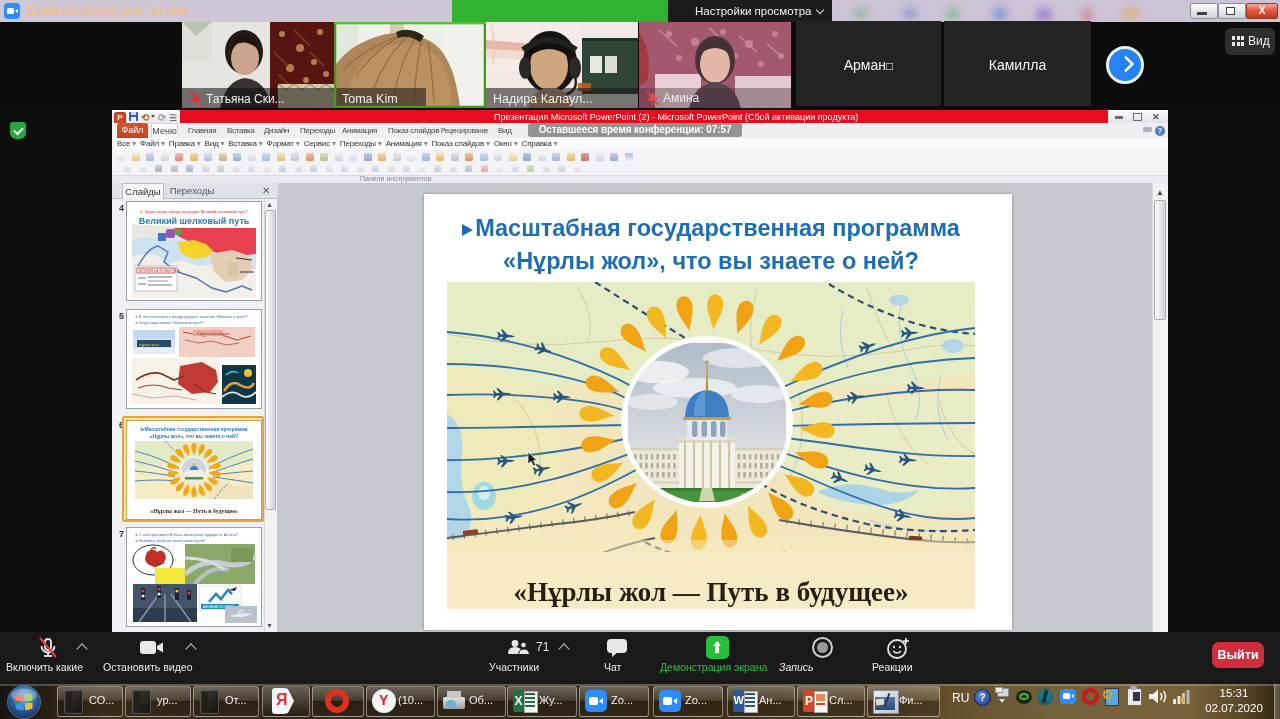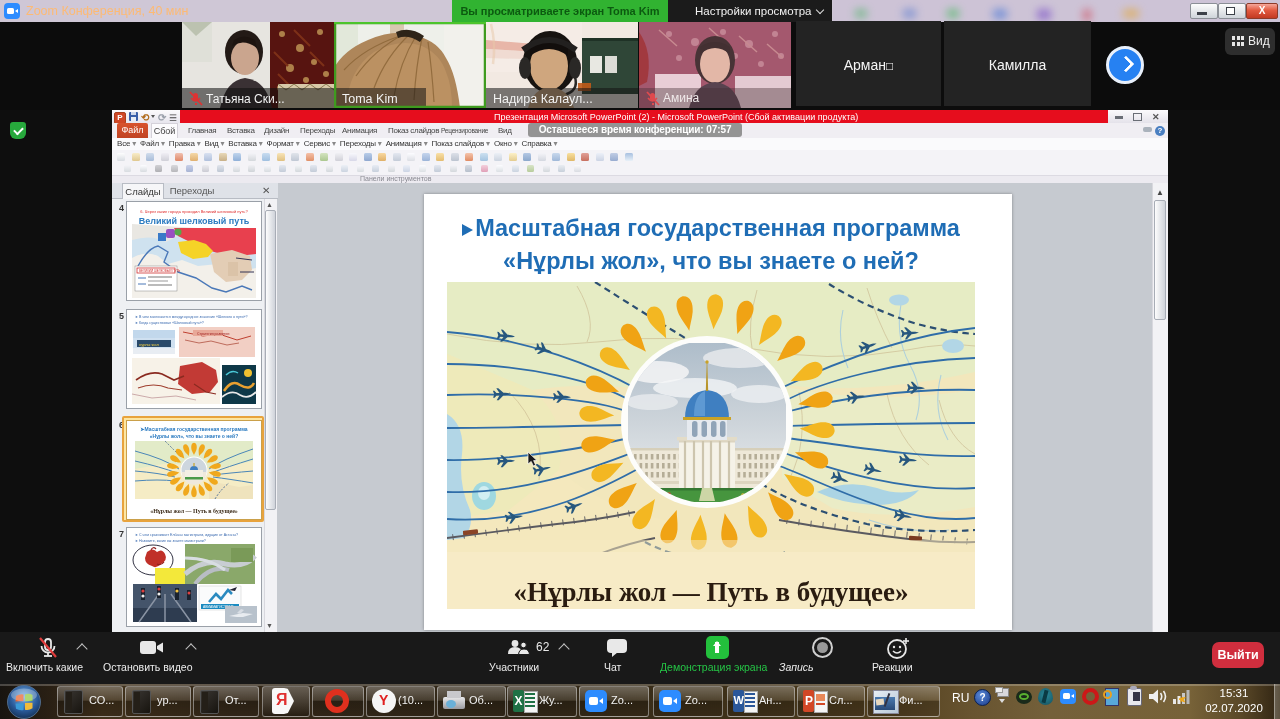--- a/index.html
+++ b/index.html
@@ -18,21 +18,20 @@
  <span style="position:absolute;left:138px;width:14px;height:10px;background:#4b78d8;border-radius:3px;"></span>
  <span style="position:absolute;left:182px;width:14px;height:11px;background:#7b51c8;border-radius:3px;"></span>
  <span style="position:absolute;left:228px;width:8px;height:12px;background:#d0495a;border-radius:3px;"></span>
  <span style="position:absolute;left:268px;width:16px;height:9px;background:#e3a83a;border-radius:4px;"></span>
 </div>
 <div class="abs" style="left:4px;top:3px;width:16px;height:16px;border-radius:4px;background:#2d8cff;"></div>
 <div class="abs" style="left:7px;top:8px;width:7px;height:6px;border-radius:1.5px;background:#fff;"></div>
 <div class="abs" style="left:14.5px;top:8.5px;width:0;height:0;border-top:2.5px solid transparent;border-bottom:2.5px solid transparent;border-right:3.5px solid #fff;"></div>
 <div class="abs" style="left:26px;top:4px;font-size:12.5px;color:#fdba74;">Zoom Конференция, 40 мин</div>
 <div class="abs" style="left:452px;top:0;width:216px;height:22px;background:#31b331;"></div>
-<div class="abs" style="left:452px;top:0;width:216px;height:22px;text-align:center;line-height:22px;font-size:11px;font-weight:bold;color:#0c5a10;">Вы просматриваете экран Toma Kim</div>
 <div class="abs" style="left:668px;top:0;width:164px;height:22px;background:#1b1b1b;"></div>
 <div class="abs" style="left:695px;top:4.5px;font-size:11.5px;color:#f2f2f2;text-align:center;">Настройки просмотра</div>
 <div class="abs" style="left:817px;top:7px;width:5px;height:5px;border-right:1.5px solid #ddd;border-bottom:1.5px solid #ddd;transform:rotate(45deg);"></div>
 
 <div class="abs" style="left:1190px;top:3px;width:26px;height:14px;background:linear-gradient(#fdfdfd,#cfd4da);border:1px solid #8b8f96;border-radius:2px;"></div>
 <div class="abs" style="left:1197px;top:12px;width:10px;height:3px;background:#3c4048;"></div>
 <div class="abs" style="left:1218px;top:3px;width:26px;height:14px;background:linear-gradient(#fdfdfd,#cfd4da);border:1px solid #8b8f96;border-radius:2px;"></div>
 <div class="abs" style="left:1226px;top:7px;width:7px;height:6px;border:1.5px solid #3c4048;background:#fff;"></div>
 <div class="abs" style="left:1246px;top:3px;width:30px;height:14px;background:linear-gradient(#f5a79b,#e25a40 45%,#c33a22);border:1px solid #8d3b2a;border-radius:2px;color:#fff;font-size:10px;font-weight:bold;text-align:center;line-height:14px;">X</div>
 
@@ -179,21 +178,21 @@
 <div class="abs" style="left:158px;top:112px;font-size:10px;color:#9aa0aa;font-weight:bold;">⟳</div>
 <div class="abs" style="left:169px;top:113px;font-size:9px;color:#444;">☰</div>
 
 <div class="abs" style="left:1108px;top:110px;width:60px;height:13px;background:linear-gradient(#fbfafc,#e4e2ea);"></div>
 <div class="abs" style="left:1115px;top:116px;width:8px;height:3px;background:#6a6e76;"></div>
 <div class="abs" style="left:1133px;top:113px;width:7px;height:6px;border:1.5px solid #6a6e76;"></div>
 <div class="abs" style="left:1152px;top:112px;font-size:9px;color:#555;font-weight:bold;">✕</div>
 
 <div class="abs" style="left:112px;top:123px;width:1056px;height:15px;background:#f0eef3;border-bottom:1px solid #d5d2da;"></div>
 <div class="abs" style="left:117px;top:123px;width:31px;height:15px;background:linear-gradient(#d8532d,#c04323);border-radius:2px 2px 0 0;color:#fff;font-size:9px;text-align:center;line-height:15px;">Файл</div>
-<div class="abs" style="left:151px;top:123px;width:27px;height:15px;background:#fcfbfd;border:1px solid #d5d2da;border-bottom:none;box-sizing:border-box;color:#444;font-size:9px;text-align:center;line-height:15px;">Сбой</div>
+<div class="abs" style="left:151px;top:123px;width:27px;height:15px;background:#fcfbfd;border:1px solid #d5d2da;border-bottom:none;box-sizing:border-box;color:#444;font-size:9px;text-align:center;line-height:15px;">Меню</div>
 <div class="abs" style="left:188px;top:123px;font-size:8px;letter-spacing:-0.3px;color:#464646;line-height:15px;">Главная</div>
     <div class="abs" style="left:227px;top:123px;font-size:8px;letter-spacing:-0.3px;color:#464646;line-height:15px;">Вставка</div>
     <div class="abs" style="left:264px;top:123px;font-size:8px;letter-spacing:-0.3px;color:#464646;line-height:15px;">Дизайн</div>
     <div class="abs" style="left:300px;top:123px;font-size:8px;letter-spacing:-0.3px;color:#464646;line-height:15px;">Переходы</div>
     <div class="abs" style="left:342px;top:123px;font-size:8px;letter-spacing:-0.3px;color:#464646;line-height:15px;">Анимация</div>
     <div class="abs" style="left:388px;top:123px;font-size:8px;letter-spacing:-0.3px;color:#464646;line-height:15px;">Показ слайдов</div>
     <div class="abs" style="left:441px;top:123px;font-size:8px;letter-spacing:-0.3px;color:#464646;line-height:15px;transform:scaleX(0.82);transform-origin:0 50%;">Рецензирование</div>
     <div class="abs" style="left:498px;top:123px;font-size:8px;letter-spacing:-0.3px;color:#464646;line-height:15px;">Вид</div>
 <div class="abs" style="left:1143px;top:127px;width:9px;height:5px;background:#aab2bc;border-radius:2px;"></div>
 <div class="abs" style="left:1155px;top:126px;width:10px;height:10px;border-radius:50%;background:#4a7fc1;color:#fff;font-size:8px;font-weight:bold;text-align:center;line-height:10px;">?</div>
@@ -745,21 +744,21 @@
  <path d="M18,8 L24,4.5 V14.5 L18,11 Z" fill="#e8e8e8"></path>
 </svg>
 <div class="abs" style="left:187px;top:645px;width:7px;height:7px;border-top:1.6px solid #c0c0c0;border-left:1.6px solid #c0c0c0;transform:rotate(45deg);"></div>
 <div class="lbl" style="left:103px;top:661px;">Остановить видео</div>
 <svg class="abs" style="left:506px;top:638px;" width="26" height="20" viewBox="0 0 26 20">
  <circle cx="9" cy="5.5" r="3.4" fill="#e8e8e8"></circle>
  <path d="M2,16 q0,-7 7,-7 q7,0 7,7 Z" fill="#e8e8e8"></path>
  <circle cx="17.5" cy="7" r="2.8" fill="#e8e8e8" stroke="#191919" stroke-width="1"></circle>
  <path d="M12.5,16.5 q0.5,-5.5 5.5,-5.5 q5,0 5.5,5.5 Z" fill="#e8e8e8" stroke="#191919" stroke-width="1"></path>
 </svg>
-<div class="abs" style="left:536px;top:640px;font-size:12px;color:#e8e8e8;">62</div>
+<div class="abs" style="left:536px;top:640px;font-size:12px;color:#e8e8e8;">71</div>
 <div class="abs" style="left:560px;top:645px;width:7px;height:7px;border-top:1.6px solid #c0c0c0;border-left:1.6px solid #c0c0c0;transform:rotate(45deg);"></div>
 <div class="lbl" style="left:489px;top:661px;">Участники</div>
 <svg class="abs" style="left:605px;top:637px;" width="24" height="22" viewBox="0 0 24 22">
  <rect x="2" y="2" width="20" height="14" rx="4" fill="#e8e8e8"></rect>
  <path d="M7,15 L7,20 L13,15 Z" fill="#e8e8e8"></path>
 </svg>
 <div class="lbl" style="left:604px;top:661px;">Чат</div>
 <div class="abs" style="left:706px;top:636px;width:23px;height:23px;background:#23c03c;border-radius:5px;"></div>
 <div class="abs" style="left:715px;top:642px;width:4px;height:11px;background:#fff;"></div>
 <div class="abs" style="left:713px;top:641px;width:0;height:0;border-left:4.5px solid transparent;border-right:4.5px solid transparent;border-bottom:5px solid #fff;"></div>

